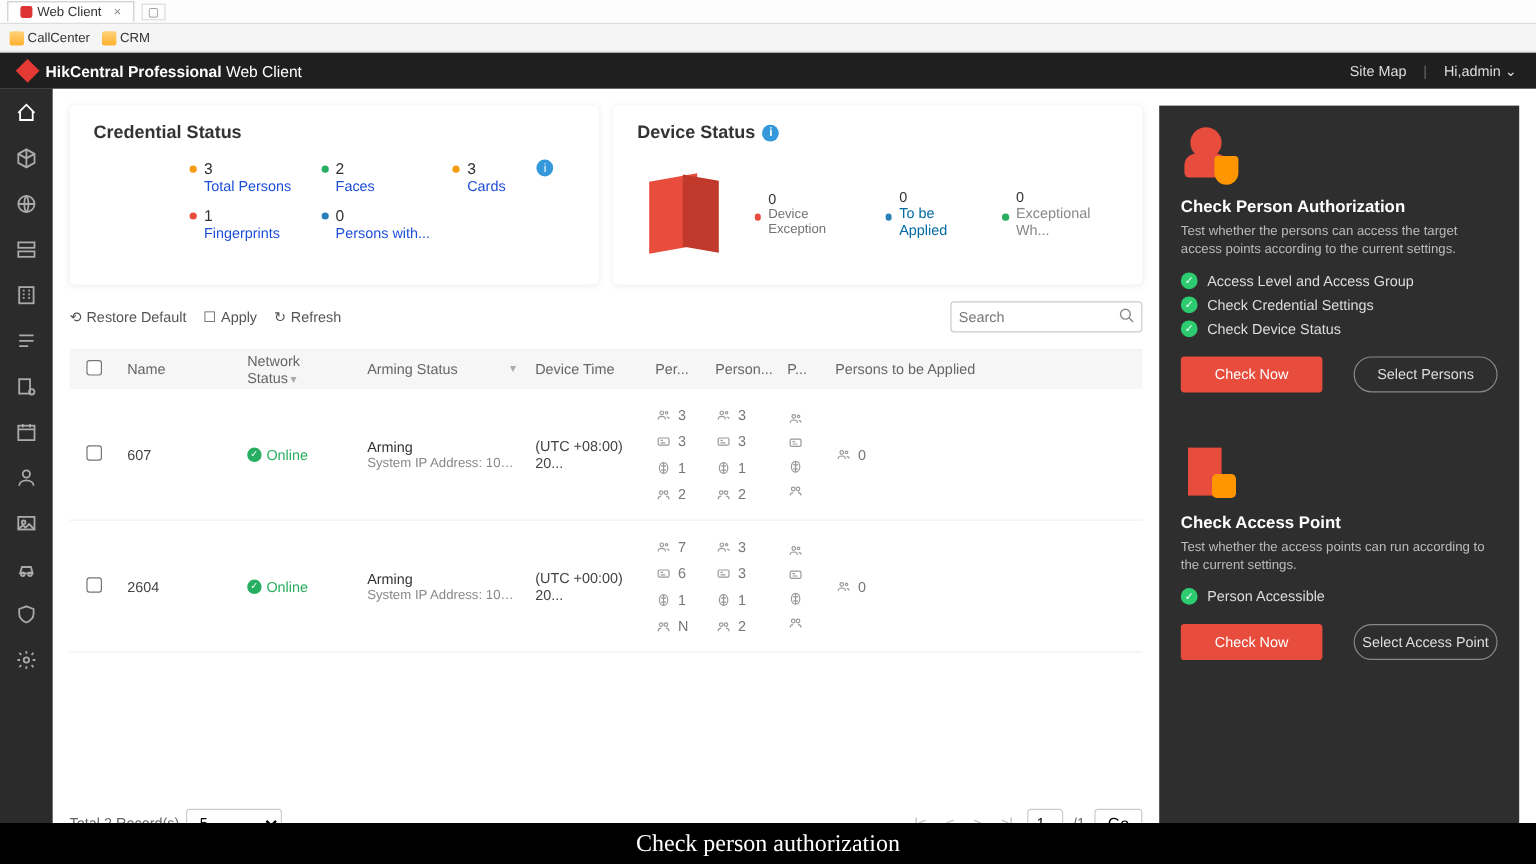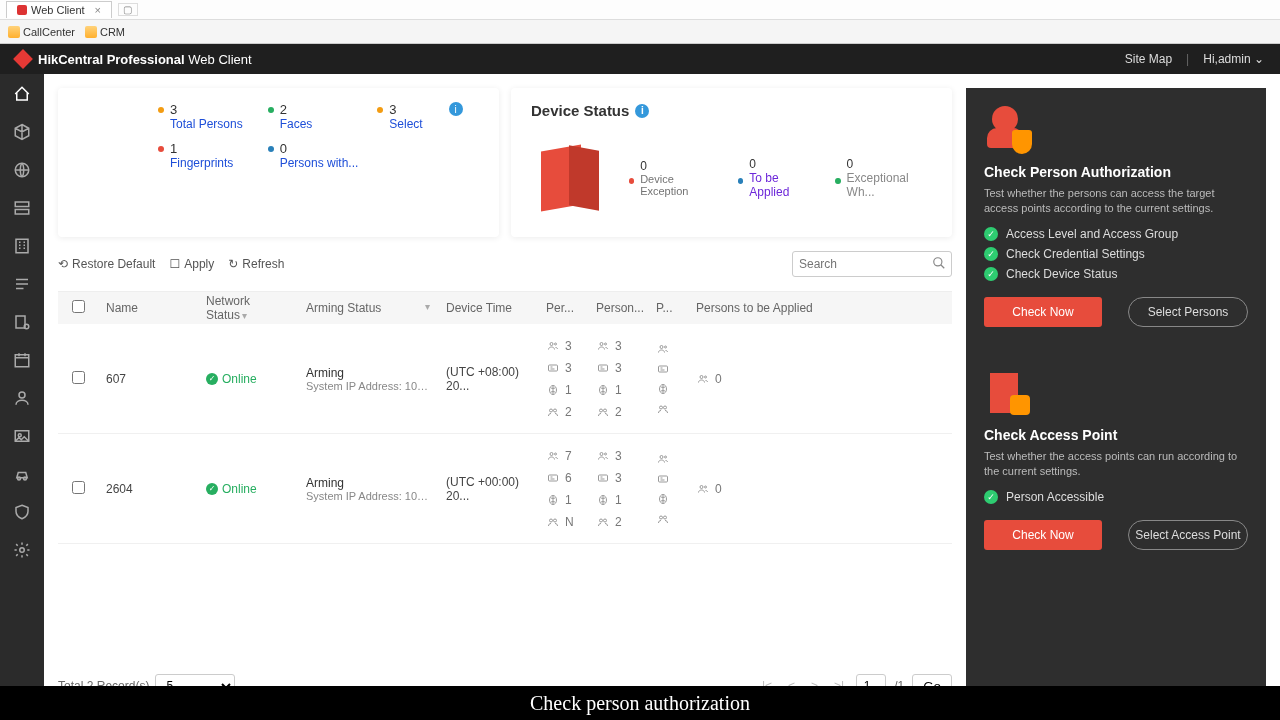--- a/index.html
+++ b/index.html
@@ -205,40 +205,41 @@
           <path d="M12 2v3M12 19v3M4.2 4.2l2.1 2.1M17.7 17.7l2.1 2.1M2 12h3M19 12h3M4.2 19.8l2.1-2.1M17.7 6.3l2.1-2.1"></path>
         </svg>
       </div>
   </div>
 
   <div class="content">
     <div class="left-area">
 
       <div class="cards-row">
         <div class="card">
+          <h3>Credential Status</h3>
           <div class="cred-grid">
             <div class="cred-item">
                 <span class="dot" style="background:#f39c12"></span>
                 <div>
                   <div class="num">3</div>
                   <div class="lbl">Total Persons</div>
                 </div>
               </div>
             <div class="cred-item">
                 <span class="dot" style="background:#27ae60"></span>
                 <div>
                   <div class="num">2</div>
                   <div class="lbl">Faces</div>
                 </div>
               </div>
             <div class="cred-item" style="position:relative;">
                 <span class="dot" style="background:#f39c12"></span>
                 <div>
                   <div class="num">3</div>
-                  <div class="lbl">Select</div>
+                  <div class="lbl">Cards</div>
                 </div>
                 <span class="info-circle" style="margin-left:20px;">i</span>
               </div>
             <div class="cred-item">
                 <span class="dot" style="background:#e74c3c"></span>
                 <div>
                   <div class="num">1</div>
                   <div class="lbl">Fingerprints</div>
                 </div>
               </div>
@@ -266,21 +267,21 @@
                   <span class="dot" style="background:#e74c3c"></span>
                   <div>
                     <div class="num">0</div>
                     <div class="lbl" style="color:#737373;font-size:11px;">Device Exception</div>
                   </div>
                 </div>
               <div class="dev-item">
                   <span class="dot" style="background:#2980b9"></span>
                   <div>
                     <div class="num">0</div>
-                    <div class="lbl" style="color:#6d28d9;font-size:12px;">To be Applied</div>
+                    <div class="lbl" style="color:#0369a1;font-size:12px;">To be Applied</div>
                   </div>
                 </div>
               <div class="dev-item">
                   <span class="dot" style="background:#27ae60"></span>
                   <div>
                     <div class="num">0</div>
                     <div class="lbl" style="color:#888;font-size:12px;">Exceptional Wh...</div>
                   </div>
                 </div>
             </div>

